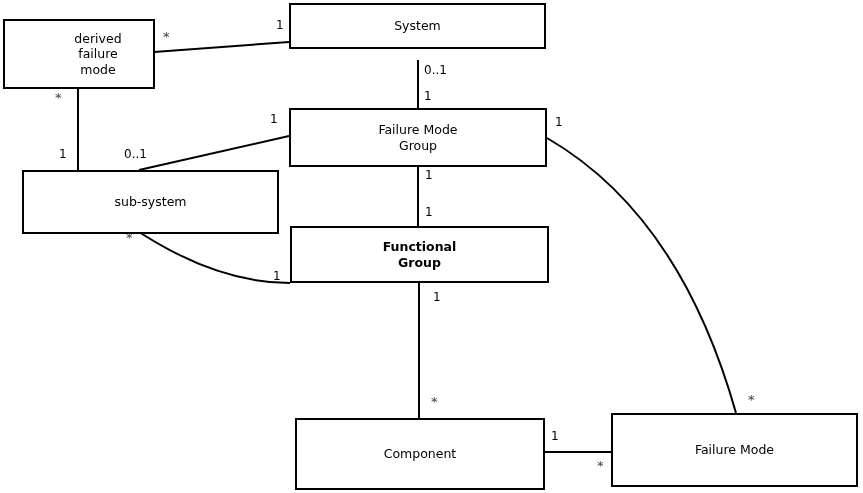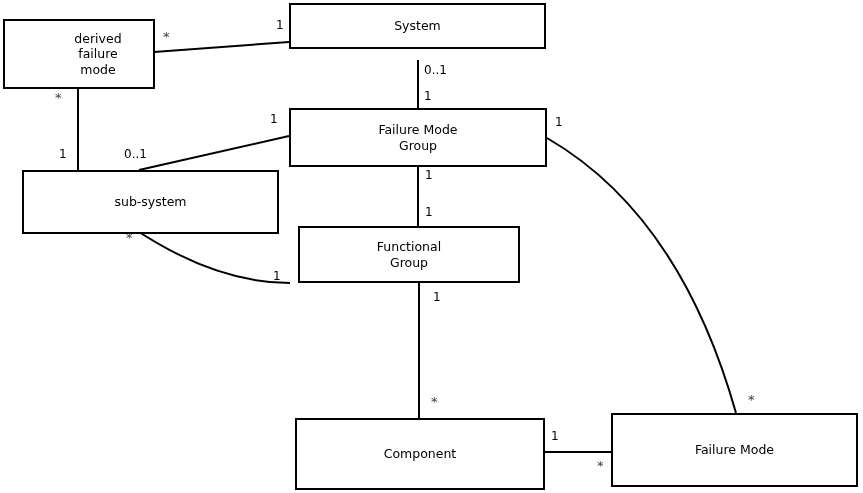--- a/index.html
+++ b/index.html
@@ -94,21 +94,21 @@
 
   <div class="uml-box" style="left:289px; top:108px; width:258px; height:59px;">
     <span class="box-label">Failure Mode
 Group</span>
   </div>
 
   <div class="uml-box" style="left:2px; top:170px; width:257px; height:64px;margin-left:20px;">
     <span class="box-label">sub-system</span>
   </div>
 
-  <div class="uml-box" style="left:298px; top:226px; width:222px; height:57px;">
+  <div class="uml-box" style="left:290px; top:226px; width:259px; height:57px;font-weight:bold;">
     <span class="box-label">Functional
 Group</span>
   </div>
 
   <div class="uml-box" style="left:295px; top:418px; width:250px; height:72px;">
     <span class="box-label">Component</span>
   </div>
 
   <div class="uml-box" style="left:611px; top:413px; width:247px; height:74px;">
     <span class="box-label">Failure Mode</span>

